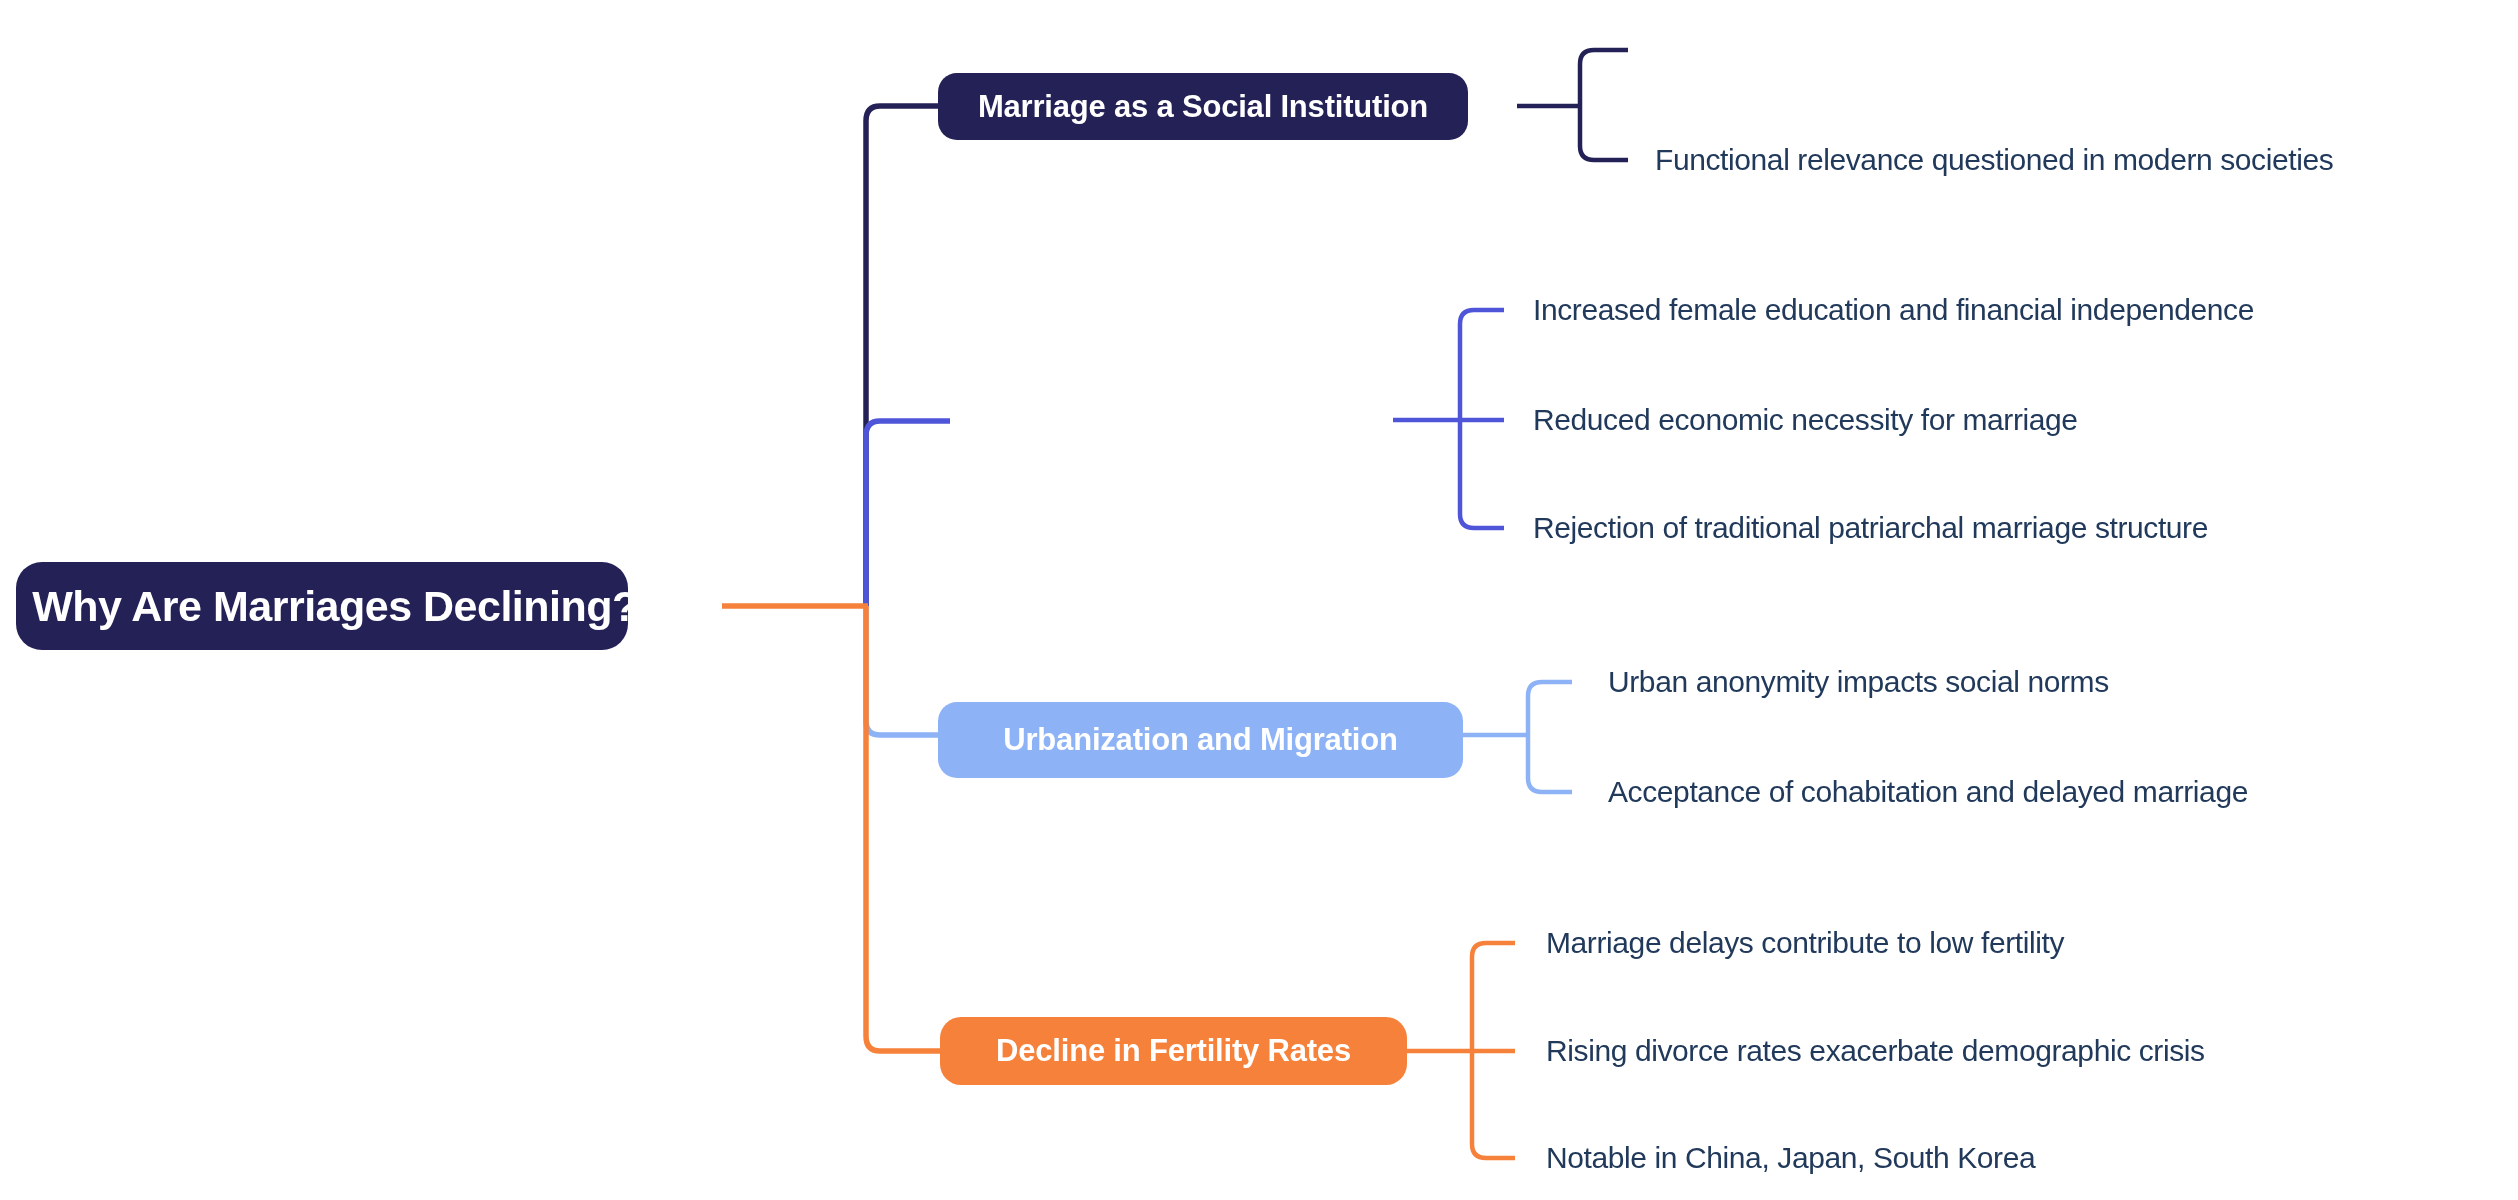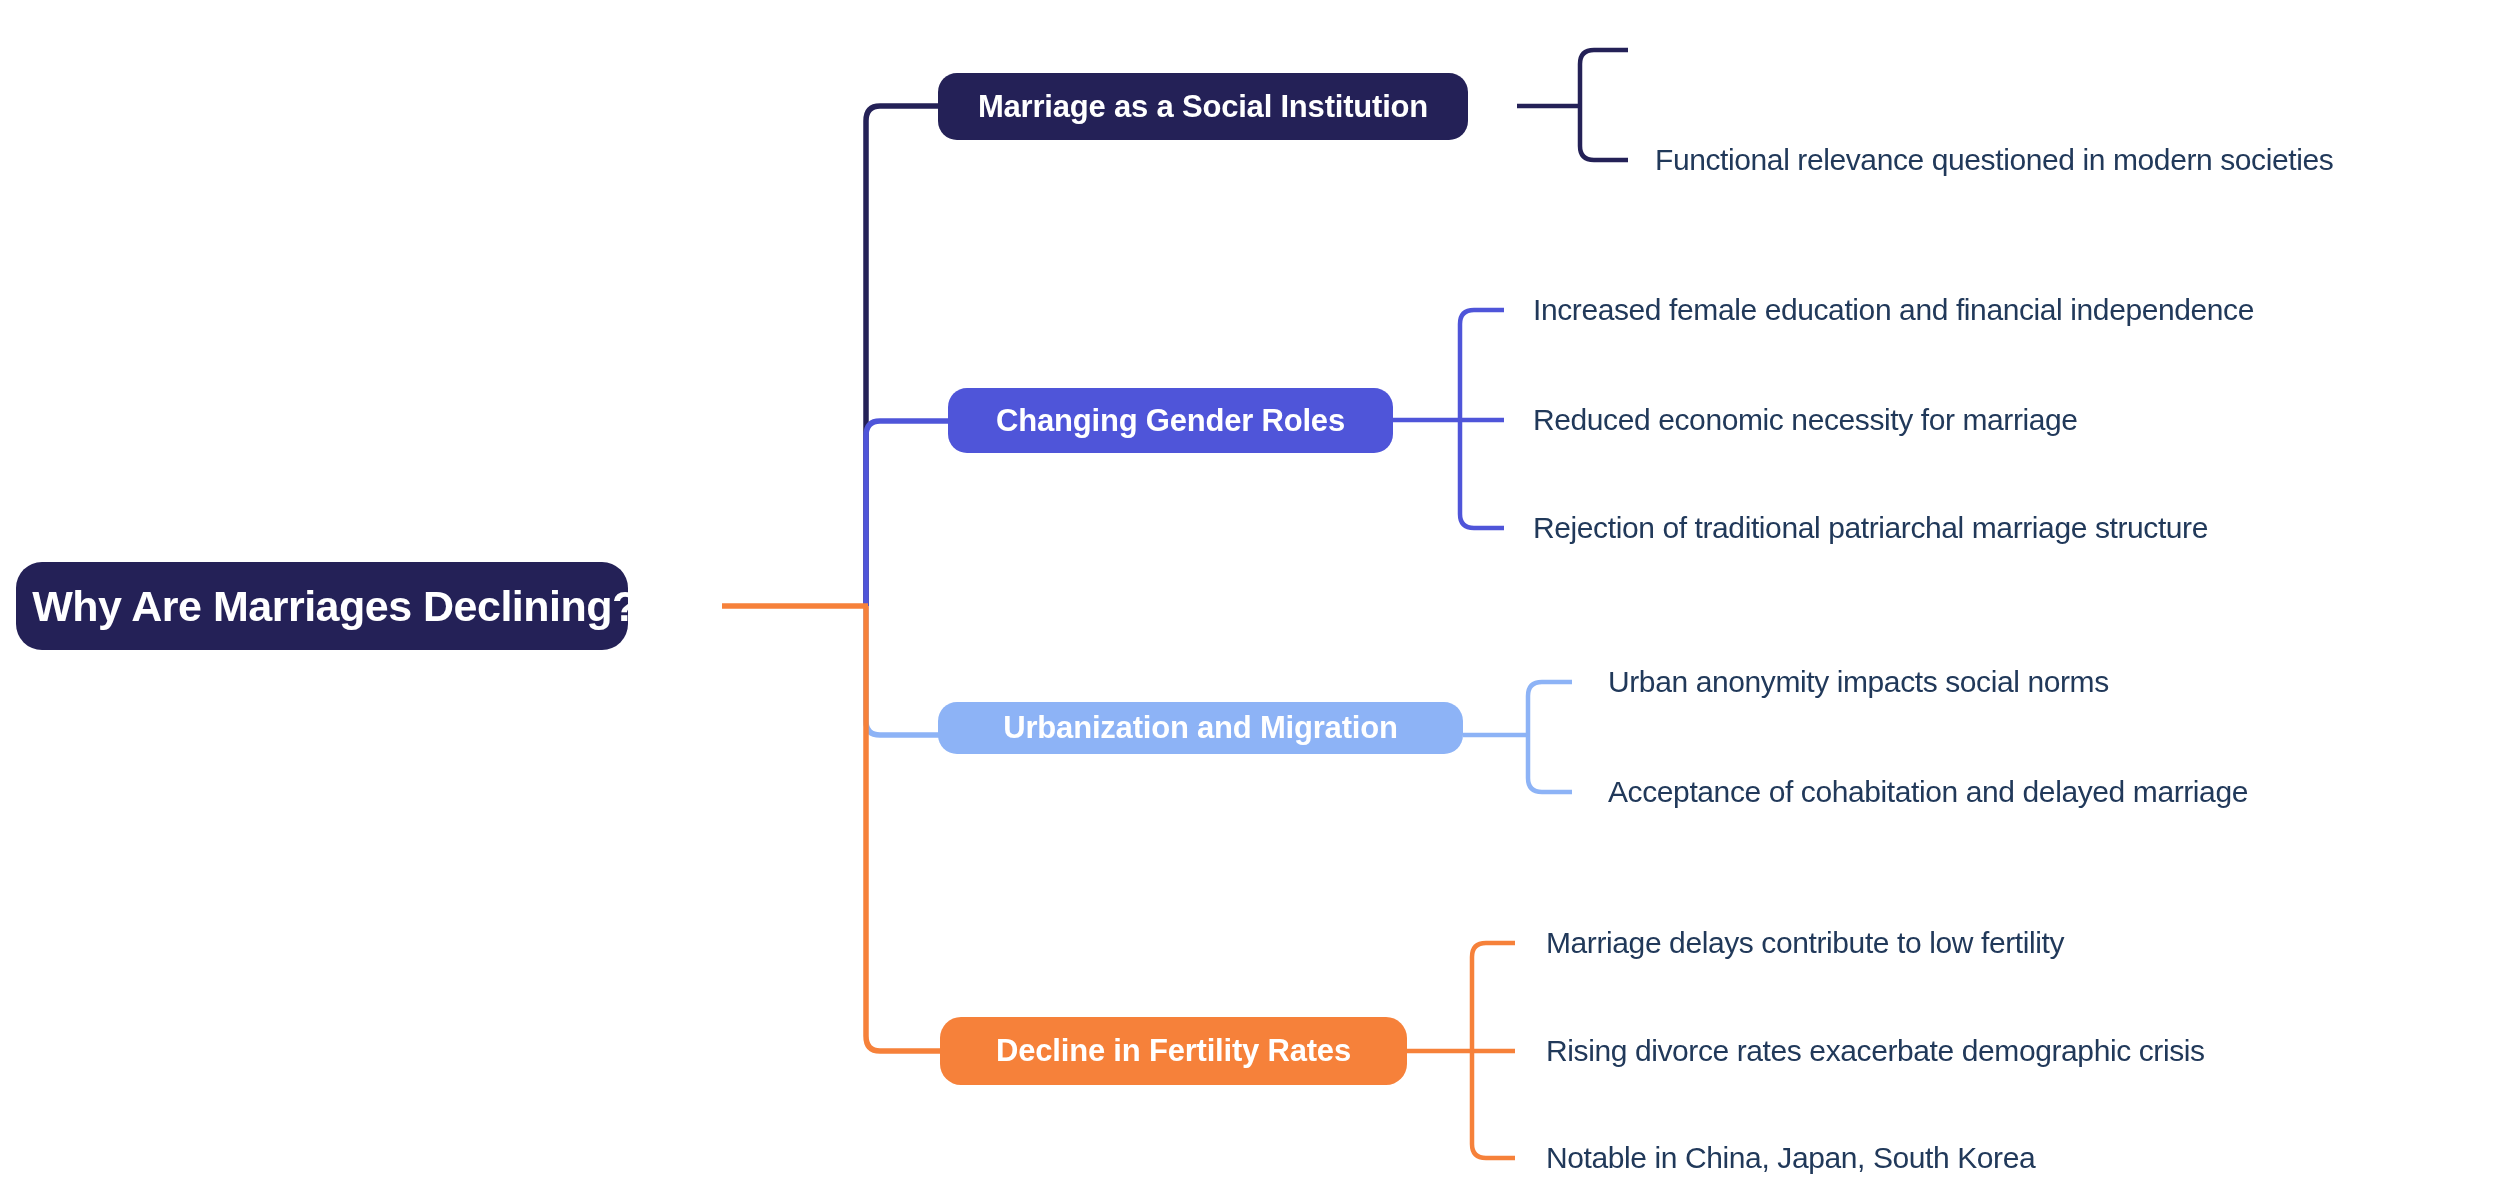--- a/index.html
+++ b/index.html
@@ -17,21 +17,21 @@
     color:#ffffff;font-weight:700;white-space:nowrap;
     box-sizing:border-box;
   }
   .root{
     left:16px;top:562px;width:612px;height:88px;
     border-radius:26px;font-size:43px;letter-spacing:-0.5px;padding-left:26px;
   }
   .branch{border-radius:19px;font-size:31px;letter-spacing:-0.2px;}
   #branch-0{left:938px;top:73px;width:530px;height:67px;}
   #branch-1{left:948px;top:388px;width:445px;height:65px;}
-  #branch-2{left:938px;top:702px;width:525px;height:52px;}
+  #branch-2{left:938px;top:702px;width:525px;height:76px;}
   #branch-3{left:940px;top:1017px;width:467px;height:68px;border-radius:21px;}
   .leaf{
     position:absolute;
     transform:translateY(-50%);
     color:#21395a;font-size:30px;font-weight:400;letter-spacing:-0.4px;
     white-space:nowrap;line-height:1.15;
   }
 </style>
 </head>
 <body>
@@ -59,23 +59,20 @@
     <path stroke-width="4.5" d="M 1515 943 H 1486 Q 1472 943 1472 957 V 1144 Q 1472 1158 1486 1158 H 1515" stroke="#f6813a"></path>
   </svg>
 
   <div class="node root" style="background-color: rgb(36, 33, 87);">
     <span>Why Are Marriages Declining?</span>
   </div>
 
   <div class="node branch" id="branch-0" style="background-color: rgb(36, 33, 87);">
     <span>Marriage as a Social Institution</span>
   </div>
-  <div class="node branch" id="branch-1" style="background-color: rgb(79, 85, 217);">
-    <span>Changing Gender Roles</span>
-  </div>
   <div class="node branch" id="branch-2" style="background-color: rgb(141, 179, 246);">
     <span>Urbanization and Migration</span>
   </div>
   <div class="node branch" id="branch-3" style="background-color: rgb(246, 129, 58);">
     <span>Decline in Fertility Rates</span>
   </div>
 
   <div class="leaf" style="left:1533px;top:310px">Increased female education and financial independence</div>
 
   <div class="leaf" style="left:1655px;top:160px">Functional relevance questioned in modern societies</div>

